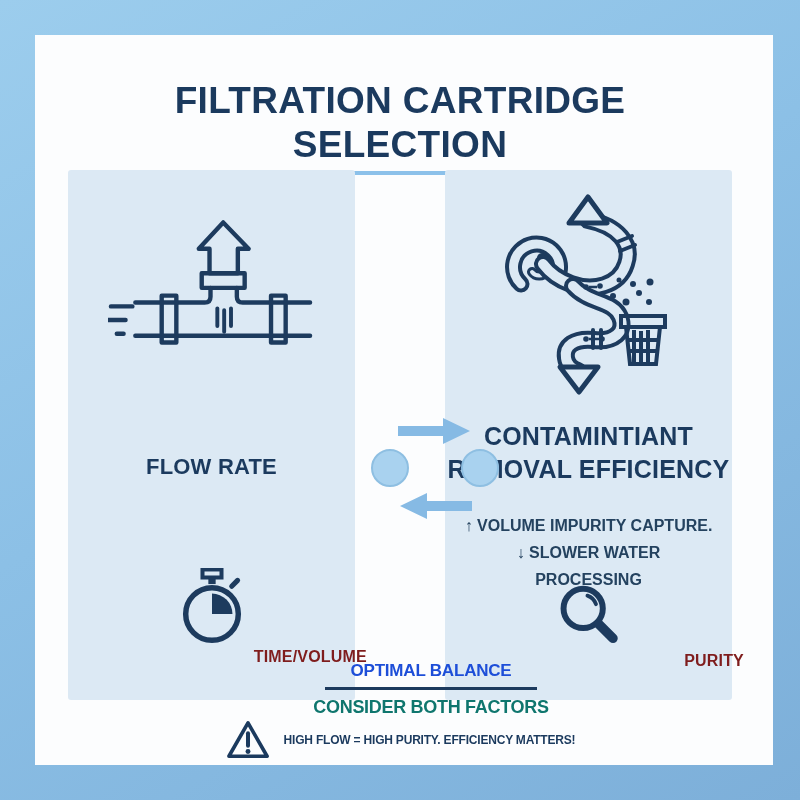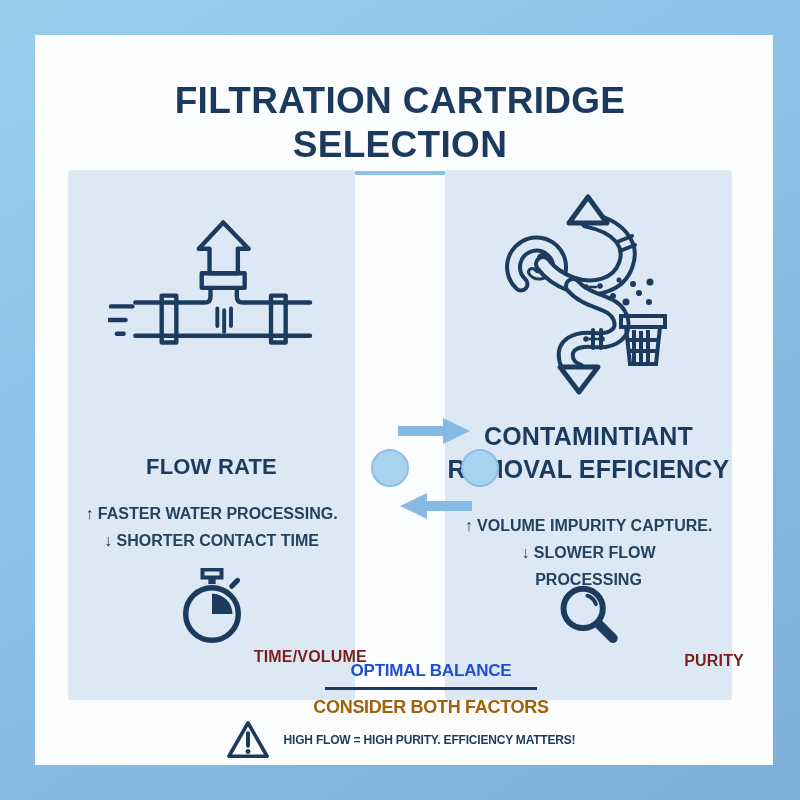--- a/index.html
+++ b/index.html
@@ -58,21 +58,21 @@
     position:absolute;width:38px;height:38px;border-radius:50%;
     background:#a9d2ef;border:2px solid #8ebfe2;box-sizing:border-box;
   }
   .node-left{left:336px;top:414px;}
   .node-right{left:426px;top:414px;}
   .balance{
     position:absolute;left:270px;top:626px;width:252px;text-align:center;
   }
   .balance-title{font-size:17px;font-weight:700;letter-spacing:-.2px;color:#1d4ed8;}
   .balance-rule{margin:6px auto 0;width:212px;height:2.5px;background:#1d3b5e;}
-  .balance-subtitle{margin-top:7px;font-size:18px;font-weight:700;letter-spacing:-.3px;color:#a16207;}
+  .balance-subtitle{margin-top:7px;font-size:18px;font-weight:700;letter-spacing:-.3px;color:#0f766e;}
   .footer{
     position:absolute;left:0;top:712px;width:800px;height:56px;
     display:flex;align-items:center;justify-content:center;gap:13px;
   }
   .footer-text{font-size:12px;font-weight:700;letter-spacing:-.2px;color:#1b3a5e;}
   svg{display:block;}
 </style>
 </head>
 <body>
 
@@ -92,24 +92,20 @@
             <path d="M132 71 V80 Q132 86 138 86 H207"></path>
             <path d="M28 120 H207"></path>
             <rect x="55" y="79" width="15" height="48"></rect>
             <rect x="167" y="79" width="15" height="48"></rect>
             <path d="M112 92 V110 M119 94 V116 M126 92 V110" stroke-width="4"></path>
             <path d="M3 90 H25 M0 104 H18 M9 118 H16"></path>
           </g>
         </svg>
       </div>
       <h2>FLOW RATE</h2>
-      <div class="notes">
-        <div class="note-up">↑ FASTER WATER PROCESSING.</div>
-        <div class="note-down">↓ SHORTER CONTACT TIME</div>
-      </div>
       <div class="icon-metric-left">
         <svg width="88" height="76" viewBox="0 0 92 104">
           <g stroke="#1d3b5e" fill="none">
             <rect x="33" y="2" width="26" height="11" stroke-width="5.5"></rect>
             <rect x="41" y="13" width="10" height="9" fill="#1d3b5e" stroke="none"></rect>
             <line x1="73" y1="25" x2="81" y2="17" stroke-width="7" stroke-linecap="round"></line>
             <circle cx="46" cy="63" r="36" stroke-width="7.5"></circle>
             <path d="M46 63 V35 A28 28 0 0 1 74 63 Z" fill="#1d3b5e" stroke="none"></path>
           </g>
         </svg>
@@ -164,21 +160,21 @@
             <rect x="128" y="124" width="44" height="11"></rect>
             <path d="M133 135 L137 172 H163 L167 135 Z"></path>
             <path d="M141 138 V170 M148 139 V171 M155 138 V170"></path>
             <path d="M135 148 H165 M136 159 H164"></path>
           </g>
         </svg>
       </div>
       <h2>CONTAMINTIANT REMOVAL EFFICIENCY</h2>
       <div class="notes">
         <div class="note-up">↑ VOLUME IMPURITY CAPTURE.</div>
-        <div class="note-down">↓ SLOWER FLOW PROCESSING</div>
+        <div class="note-down">↓ SLOWER WATER PROCESSING</div>
       </div>
       <div class="icon-metric-right">
         <svg width="74" height="70" viewBox="0 0 82 82">
           <g stroke="#1d3b5e" fill="none">
             <circle cx="33" cy="31" r="23" stroke-width="7"></circle>
             <path d="M38 16 A16 16 0 0 1 48 26" stroke-width="4.5" stroke-linecap="round"></path>
             <line x1="51" y1="49" x2="68" y2="66" stroke-width="11" stroke-linecap="round"></line>
           </g>
         </svg>
       </div>

